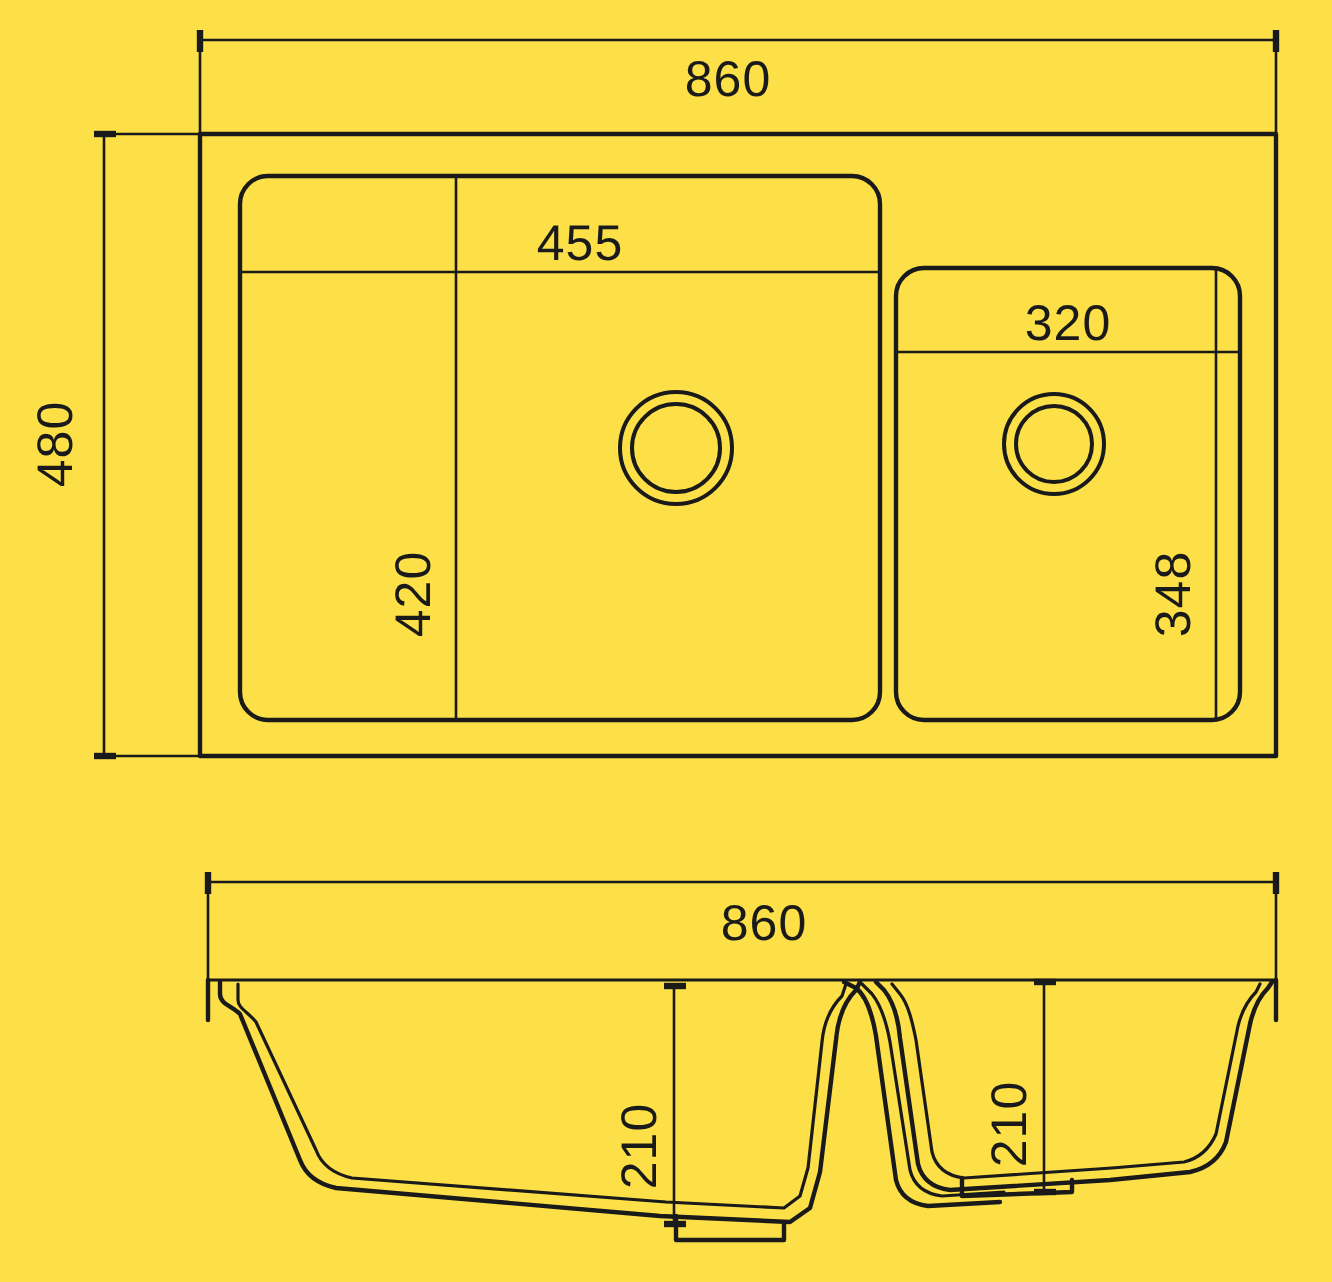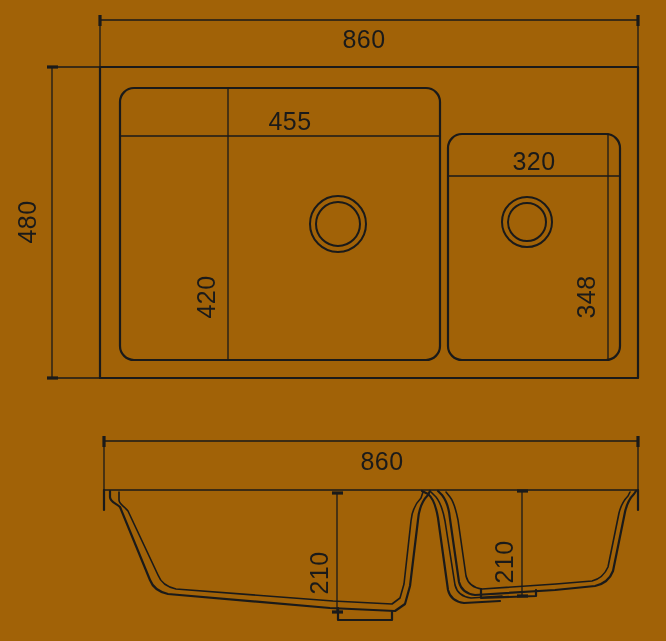--- a/index.html
+++ b/index.html
@@ -11,21 +11,21 @@
   body {
     width: 666px;
     height: 641px;
     font-family: "Liberation Sans", sans-serif;
     overflow: hidden;
   }
   #drawing-root {
     position: relative;
     width: 666px;
     height: 641px;
-    background: #a16207;
+    background: #fde047;
     text-align: right;
   }
   svg#tech-drawing {
     display: block;
     width: 666px;
     height: 641px;
   }
   .outline {
     fill: none;
     stroke: #1a1a1a;

